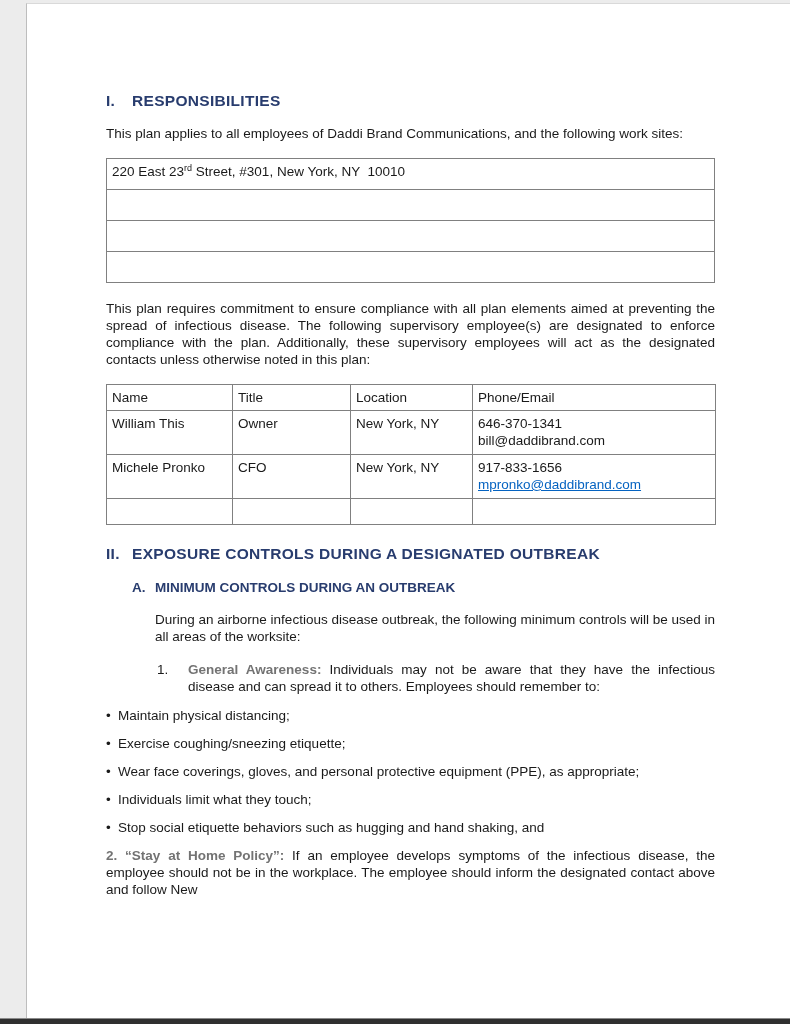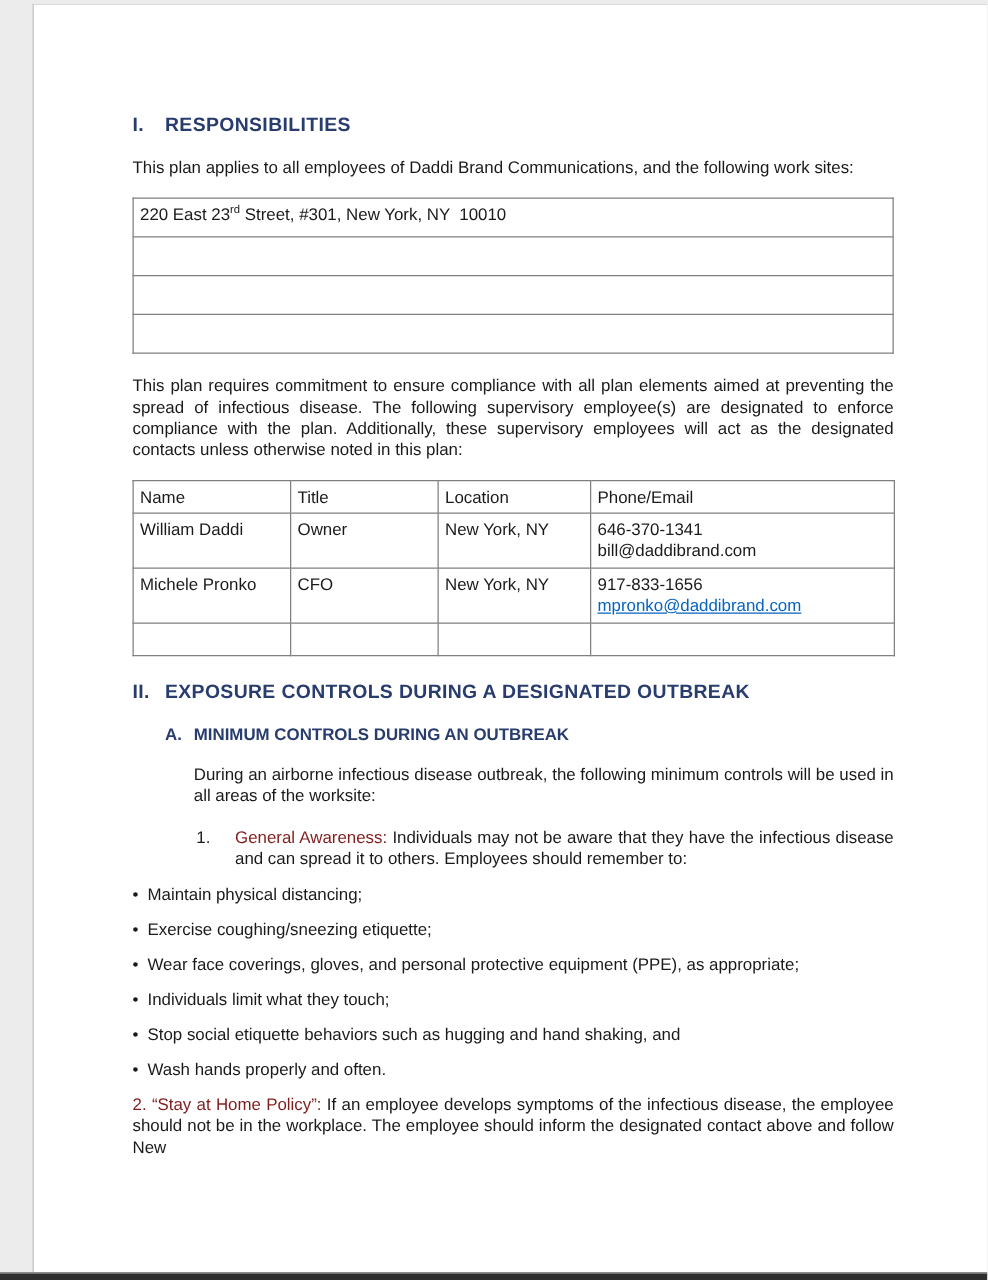--- a/index.html
+++ b/index.html
@@ -34,21 +34,21 @@
   sup{font-size:9px;vertical-align:super;line-height:0;}
   .contacts-table{margin:0 0 9px 0;padding-left:20px;}
   .contacts-table tr.hdr td{height:17px;}
   .contacts-table tr.data td{height:35px;}
   .contacts-table tr.empty td{height:17px;}
   .email-link{color:#0563c1;text-decoration:underline;cursor:pointer;}
 
   
   .num-item{position:relative;margin:0 0 12px 51px;padding-left:31px;width:527px;text-align:justify;}
   .num-item .num{position:absolute;left:0;top:0;}
-  .blue-label{color:#7f1d1d;font-weight:normal;}
+  .blue-label{color:#737373;font-weight:bold;}
 
   
   .bullet{position:relative;padding-left:12px;margin:0 0 11px 0;}
   .bullet::before{content:"\2022";position:absolute;left:0;top:0;}
   .bullet-list{margin-bottom:4px;}
 
   .final-para{text-align:justify;width:609px;margin:0;}
 </style>
 </head>
 <body>
@@ -90,21 +90,21 @@
             <col style="width:243px">
           </colgroup>
         <tbody>
             <tr class="hdr">
           <td>Name</td>
           <td>Title</td>
           <td>Location</td>
           <td>Phone/Email</td>
         </tr>
         <tr class="data">
-          <td>William Daddi</td>
+          <td>William This</td>
           <td>Owner</td>
           <td>New York, NY</td>
           <td>
             <div>646-370-1341</div>
             <div>bill@daddibrand.com</div>
           </td>
         </tr>
         <tr class="data">
           <td>Michele Pronko</td>
           <td>CFO</td>
@@ -138,21 +138,20 @@
         <span class="blue-label">General Awareness:</span>
         <span>Individuals may not be aware that they have the infectious disease and can spread it to others. Employees should remember to:</span>
       </div>
 
       <div class="bullet-list">
         <div class="bullet">Maintain physical distancing;</div>
         <div class="bullet">Exercise coughing/sneezing etiquette;</div>
         <div class="bullet">Wear face coverings, gloves, and personal protective equipment (PPE), as appropriate;</div>
         <div class="bullet">Individuals limit what they touch;</div>
         <div class="bullet">Stop social etiquette behaviors such as hugging and hand shaking, and</div>
-        <div class="bullet">Wash hands properly and often.</div>
       </div>
 
       <p class="final-para">
         <span class="blue-label">2.</span>
         <span class="blue-label">“Stay at Home Policy”:</span>
         <span>If an employee develops symptoms of the infectious disease, the employee should not be in the workplace. The employee should inform the designated contact above and follow New</span>
       </p>
 
     </div>
   </div>

